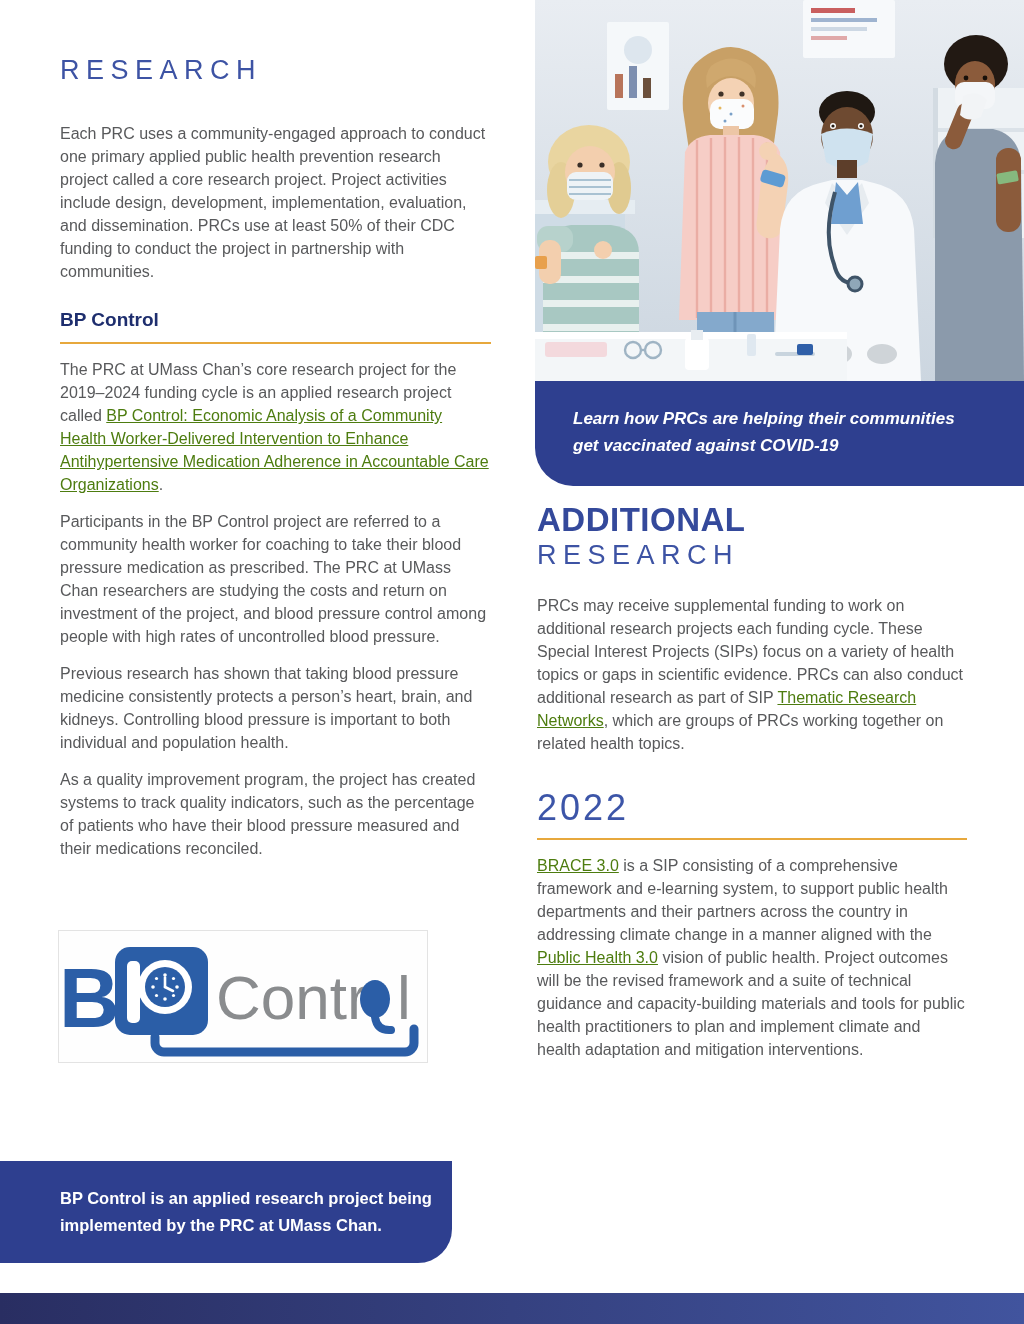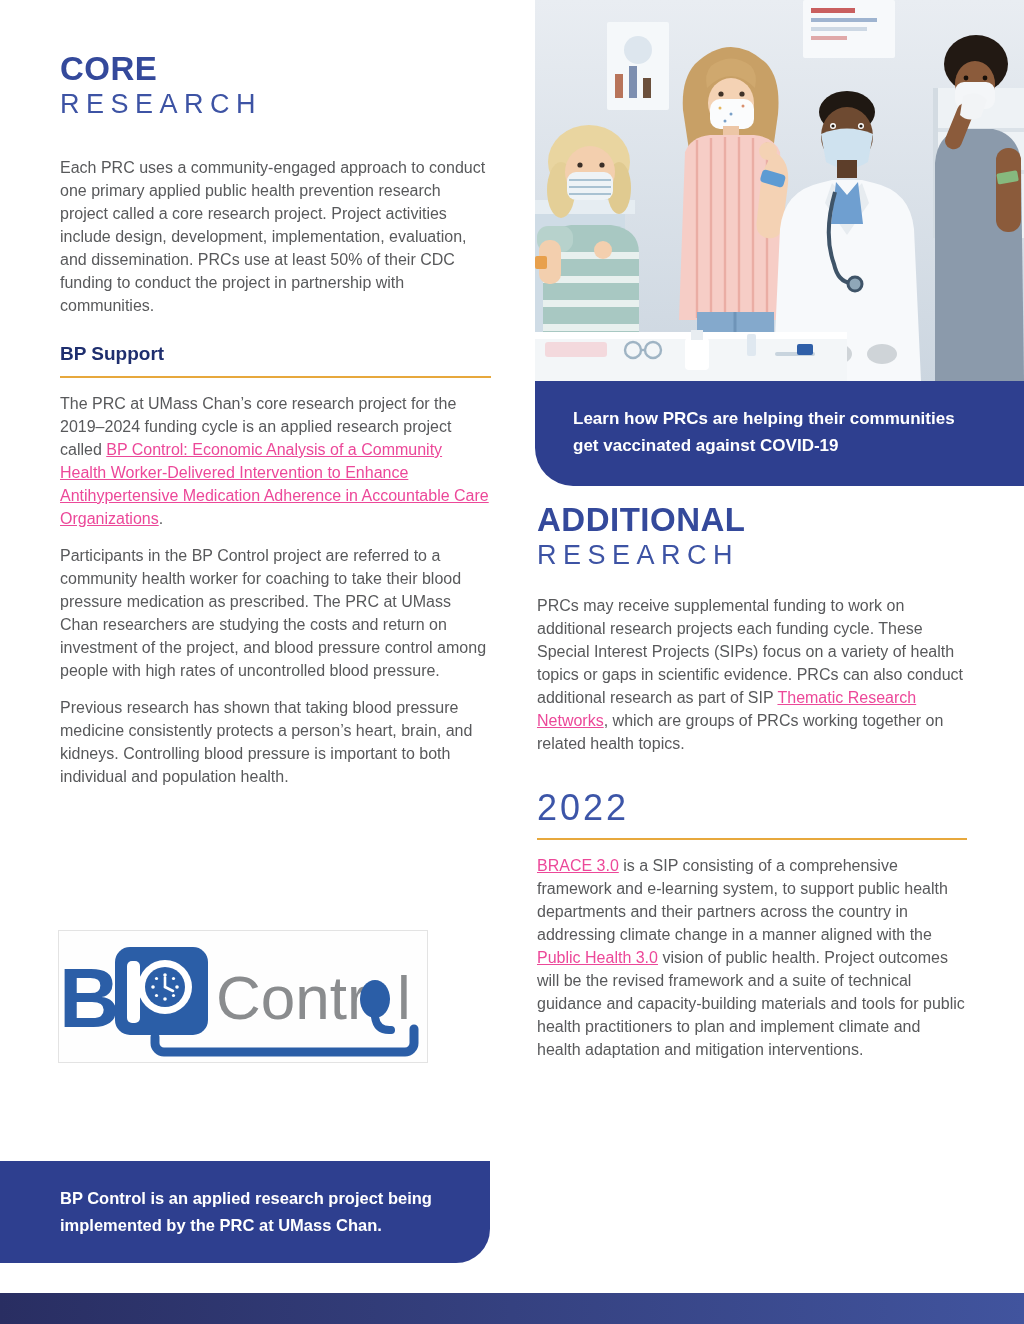--- a/index.html
+++ b/index.html
@@ -13,72 +13,72 @@
   
   .big-title{font-size:33px;font-weight:bold;color:#34499b;letter-spacing:0.5px;line-height:1.02;margin:0;}
   .big-sub{font-size:27px;font-weight:normal;color:#3d53a4;letter-spacing:6.5px;line-height:1.05;margin:4px 0 0 0;}
   .navy-head{font-size:19px;font-weight:bold;color:#1e2e6e;margin:0;line-height:26px;white-space:pre-line;}
   .gold-rule{border:none;border-top:2px solid #e7a83c;margin:9px 0 0 0;width:100%;}
   .year-head{font-size:36px;font-weight:normal;color:#3c55a8;letter-spacing:3px;margin:32px 0 0 0;}
 
   
   .body-p{font-size:16px;line-height:23px;color:#58595b;margin:14px 0 0 0;}
   .intro-p{margin-top:38px;}
-  a.doc-link{color:#ec4899;text-decoration:underline;cursor:pointer;}
+  a.doc-link{color:#4d7c0f;text-decoration:underline;cursor:pointer;}
 
   
   #left-col{left:60px;top:52px;width:431px;}
   #right-col{left:537px;top:503px;width:430px;}
 
   
   #photo{left:535px;top:0;width:489px;height:381px;overflow:hidden;}
   #caption-panel{
     left:535px;top:381px;width:489px;height:105px;background:#2e3f8f;
-    border-bottom-left-radius:38px;box-sizing:border-box;padding:24px 40px 0 38px;
+    border-bottom-left-radius:38px;box-sizing:border-box;padding:24px 40px 0 38px;font-style:italic;
   }
   #caption-panel .cap-text{
     color:#ffffff;font-weight:bold;font-size:17px;line-height:27px;white-space:pre-line;margin:0;
   }
 
   
   #bp-logo{left:58px;top:930px;width:370px;height:133px;background:#fefefe;border:1px solid #e3e3e3;box-sizing:border-box;}
 
   
   #bp-callout{
-    left:0;top:1161px;width:490px;height:102px;background:#2e3f8f;
+    left:0;top:1161px;width:452px;height:102px;background:#2e3f8f;
     border-bottom-right-radius:34px;display:flex;align-items:center;box-sizing:border-box;
     padding:0 18px 0 60px;
   }
   #bp-callout .callout-text{
     color:#ffffff;font-weight:bold;font-size:16.5px;line-height:27px;white-space:pre-line;margin:0;
   }
 
   
   #footer-bar{
     left:0;top:1293px;width:1024px;height:31px;
     background:linear-gradient(90deg,#292e62 0%,#2d3472 35%,#3a4astatic 0%,#41549e 100%);
     background:linear-gradient(90deg,#292e62 0%,#41549e 100%);
   }
 </style>
 </head>
 <body>
 
 <div id="left-col" class="abs">
-  <h1 class="big-title">CORE</h1>
   <div class="big-sub">RESEARCH</div>
 
   <p class="body-p intro-p">Each PRC uses a community-engaged approach to conduct one primary applied public health prevention research project called a core research project. Project activities include design, development, implementation, evaluation, and dissemination. PRCs use at least 50% of their CDC funding to conduct the project in partnership with communities.</p>
 
-  <h3 class="navy-head" style="margin-top:24px;">BP Support</h3>
+  <h3 class="navy-head" style="margin-top:24px;">BP Control</h3>
   <hr class="gold-rule">
 
   <p class="body-p"><span>The PRC at UMass Chan’s core research project for the 2019–2024 funding cycle is an applied research project called </span><a class="doc-link" href="#">BP Control: Economic Analysis of a Community Health Worker-Delivered Intervention to Enhance Antihypertensive Medication Adherence in Accountable Care Organizations</a><span>.</span></p>
 
   <p class="body-p">Participants in the BP Control project are referred to a community health worker for coaching to take their blood pressure medication as prescribed. The PRC at UMass Chan researchers are studying the costs and return on investment of the project, and blood pressure control among people with high rates of uncontrolled blood pressure.</p>
   <p class="body-p">Previous research has shown that taking blood pressure medicine consistently protects a person’s heart, brain, and kidneys. Controlling blood pressure is important to both individual and population health.</p>
+  <p class="body-p">As a quality improvement program, the project has created systems to track quality indicators, such as the percentage of patients who have their blood pressure measured and their medications reconciled.</p>
 </div>
 
 <div id="bp-logo" class="abs">
   <svg width="368" height="131" viewBox="0 0 368 131">
 
     <text x="0" y="96" font-family="Liberation Sans, sans-serif" font-size="84" font-weight="bold" fill="#2b5ea7">B</text>
 
     <g>
       <rect x="56" y="16" width="93" height="88" rx="15" fill="#2b5ea7"></rect>
       <rect x="68" y="30" width="13" height="62" rx="5" fill="#ffffff"></rect>

